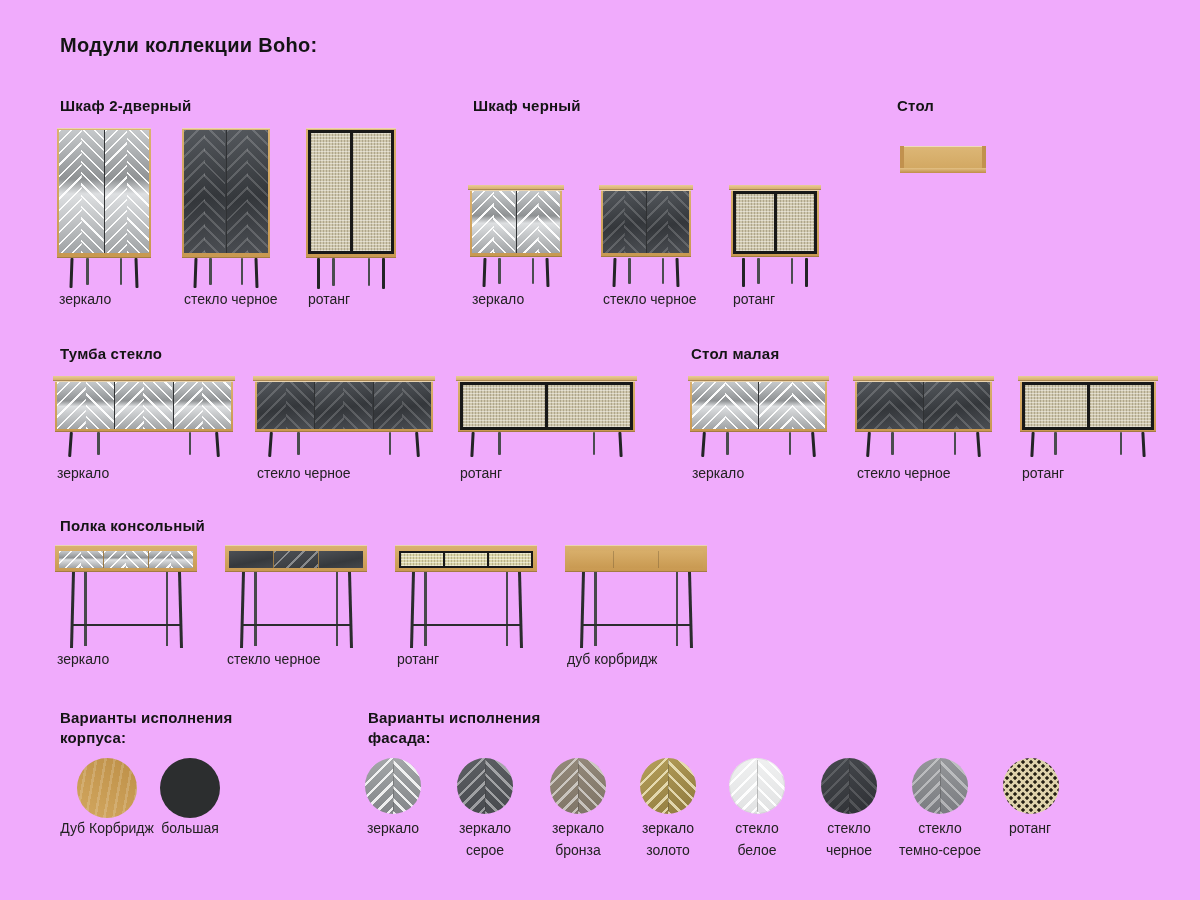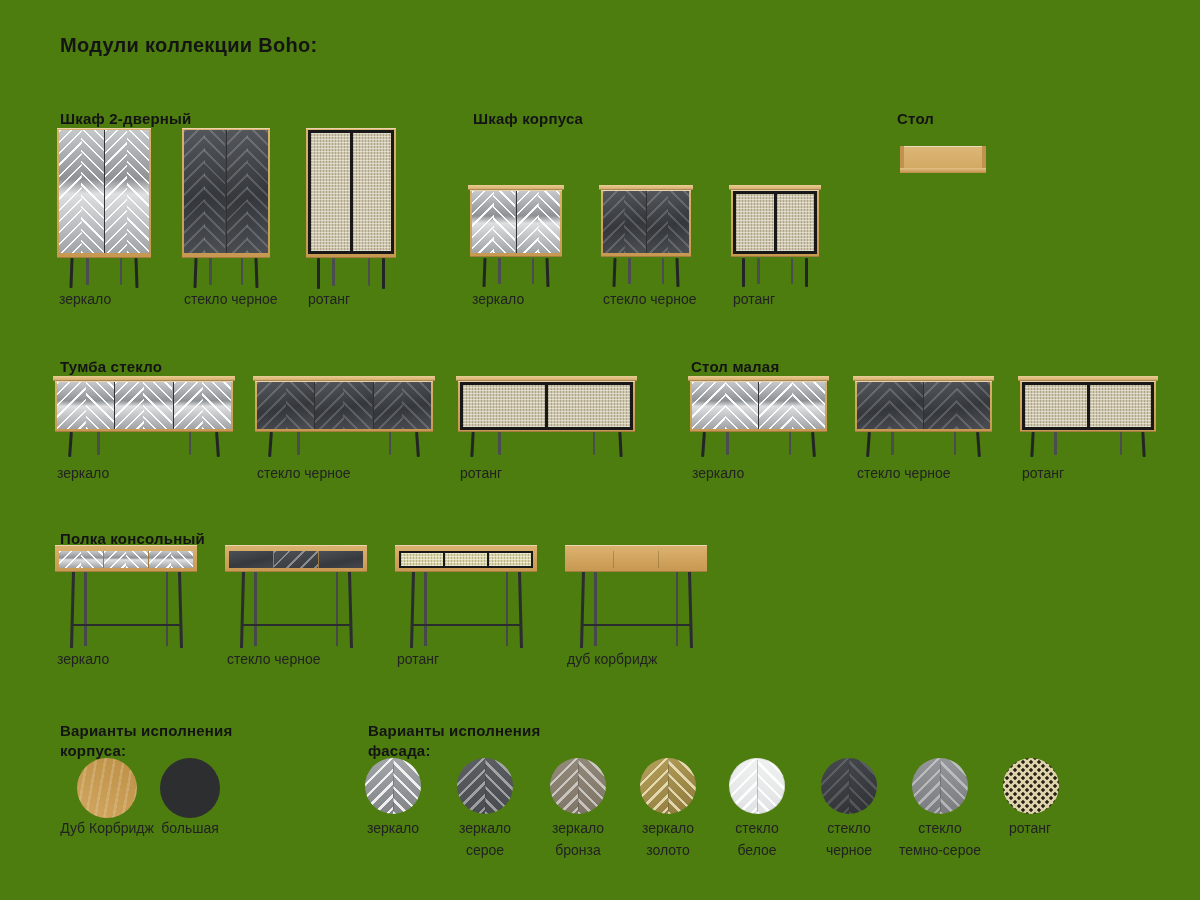--- a/index.html
+++ b/index.html
@@ -1,21 +1,21 @@
 <!DOCTYPE html>
 <html><head>
 <meta charset="utf-8">
 <style>
   * { box-sizing: border-box; margin: 0; padding: 0; }
   html,body { background:#ffffff; }
   body { font-family:"Liberation Sans", sans-serif; color:#1c1c1c; }
-  .page { position:relative; width:1200px; height:900px; background:#4d7c0f; overflow:hidden;padding-left:44px; }
+  .page { position:relative; width:1200px; height:900px; background:#f0abfc; overflow:hidden;padding-left:44px; }
 
   .title { position:absolute; font-size:20px; font-weight:700; letter-spacing:.3px; color:#141414; }
-  .hdr { position:absolute; font-size:15px; font-weight:700; letter-spacing:.2px; color:#141414; white-space:pre-line; line-height:1.35;margin-top:13px; }
+  .hdr { position:absolute; font-size:15px; font-weight:700; letter-spacing:.2px; color:#141414; white-space:pre-line; line-height:1.35; }
   .plabel { position:absolute; left:2px; font-size:14px; color:#222; white-space:nowrap; }
   .swlabel { position:absolute; font-size:14px; color:#222; text-align:center; white-space:pre-line; line-height:1.55; }
 
   .prod { position:absolute; }
   .cabbody { position:absolute; left:0; right:0; background:linear-gradient(180deg,#dab26f,#c89850); box-shadow: inset 0 1px 0 rgba(255,255,255,.45), inset 0 -1px 0 rgba(0,0,0,.18); }
   .slab { position:absolute; background:linear-gradient(180deg,#e9cd96,#d3a763); box-shadow: inset 0 -1px 0 rgba(0,0,0,.2); }
   .facade { position:absolute; display:flex; gap:1px; background:#2f3133; }
   .facade.black { background:#181818; padding:3px; gap:3px; }
   .door { flex:1; height:100%; position:relative; }
 
@@ -64,21 +64,21 @@
   .swBlack { background:#2c2e2f; }
 </style>
 </head>
 <body>
 
 <div class="page">
 
   <div class="title" style="left:60px;top:34px">Модули коллекции Boho:</div>
 
   <div class="hdr" style="left:60px;top:96px">Шкаф 2-дверный</div>
-  <div class="hdr" style="left:473px;top:96px">Шкаф корпуса</div>
+  <div class="hdr" style="left:473px;top:96px">Шкаф черный</div>
   <div class="hdr" style="left:897px;top:96px">Стол</div>
   <div class="hdr" style="left:60px;top:344px">Тумба стекло</div>
   <div class="hdr" style="left:691px;top:344px">Стол малая</div>
   <div class="hdr" style="left:60px;top:516px">Полка консольный</div>
   <div class="hdr" style="left:60px;top:708px">Варианты исполнения
 корпуса:</div>
   <div class="hdr" style="left:368px;top:708px">Варианты исполнения
 фасада:</div>
 
   <div class="prod" style="left:57px;top:128px;width:94px;height:180px">

